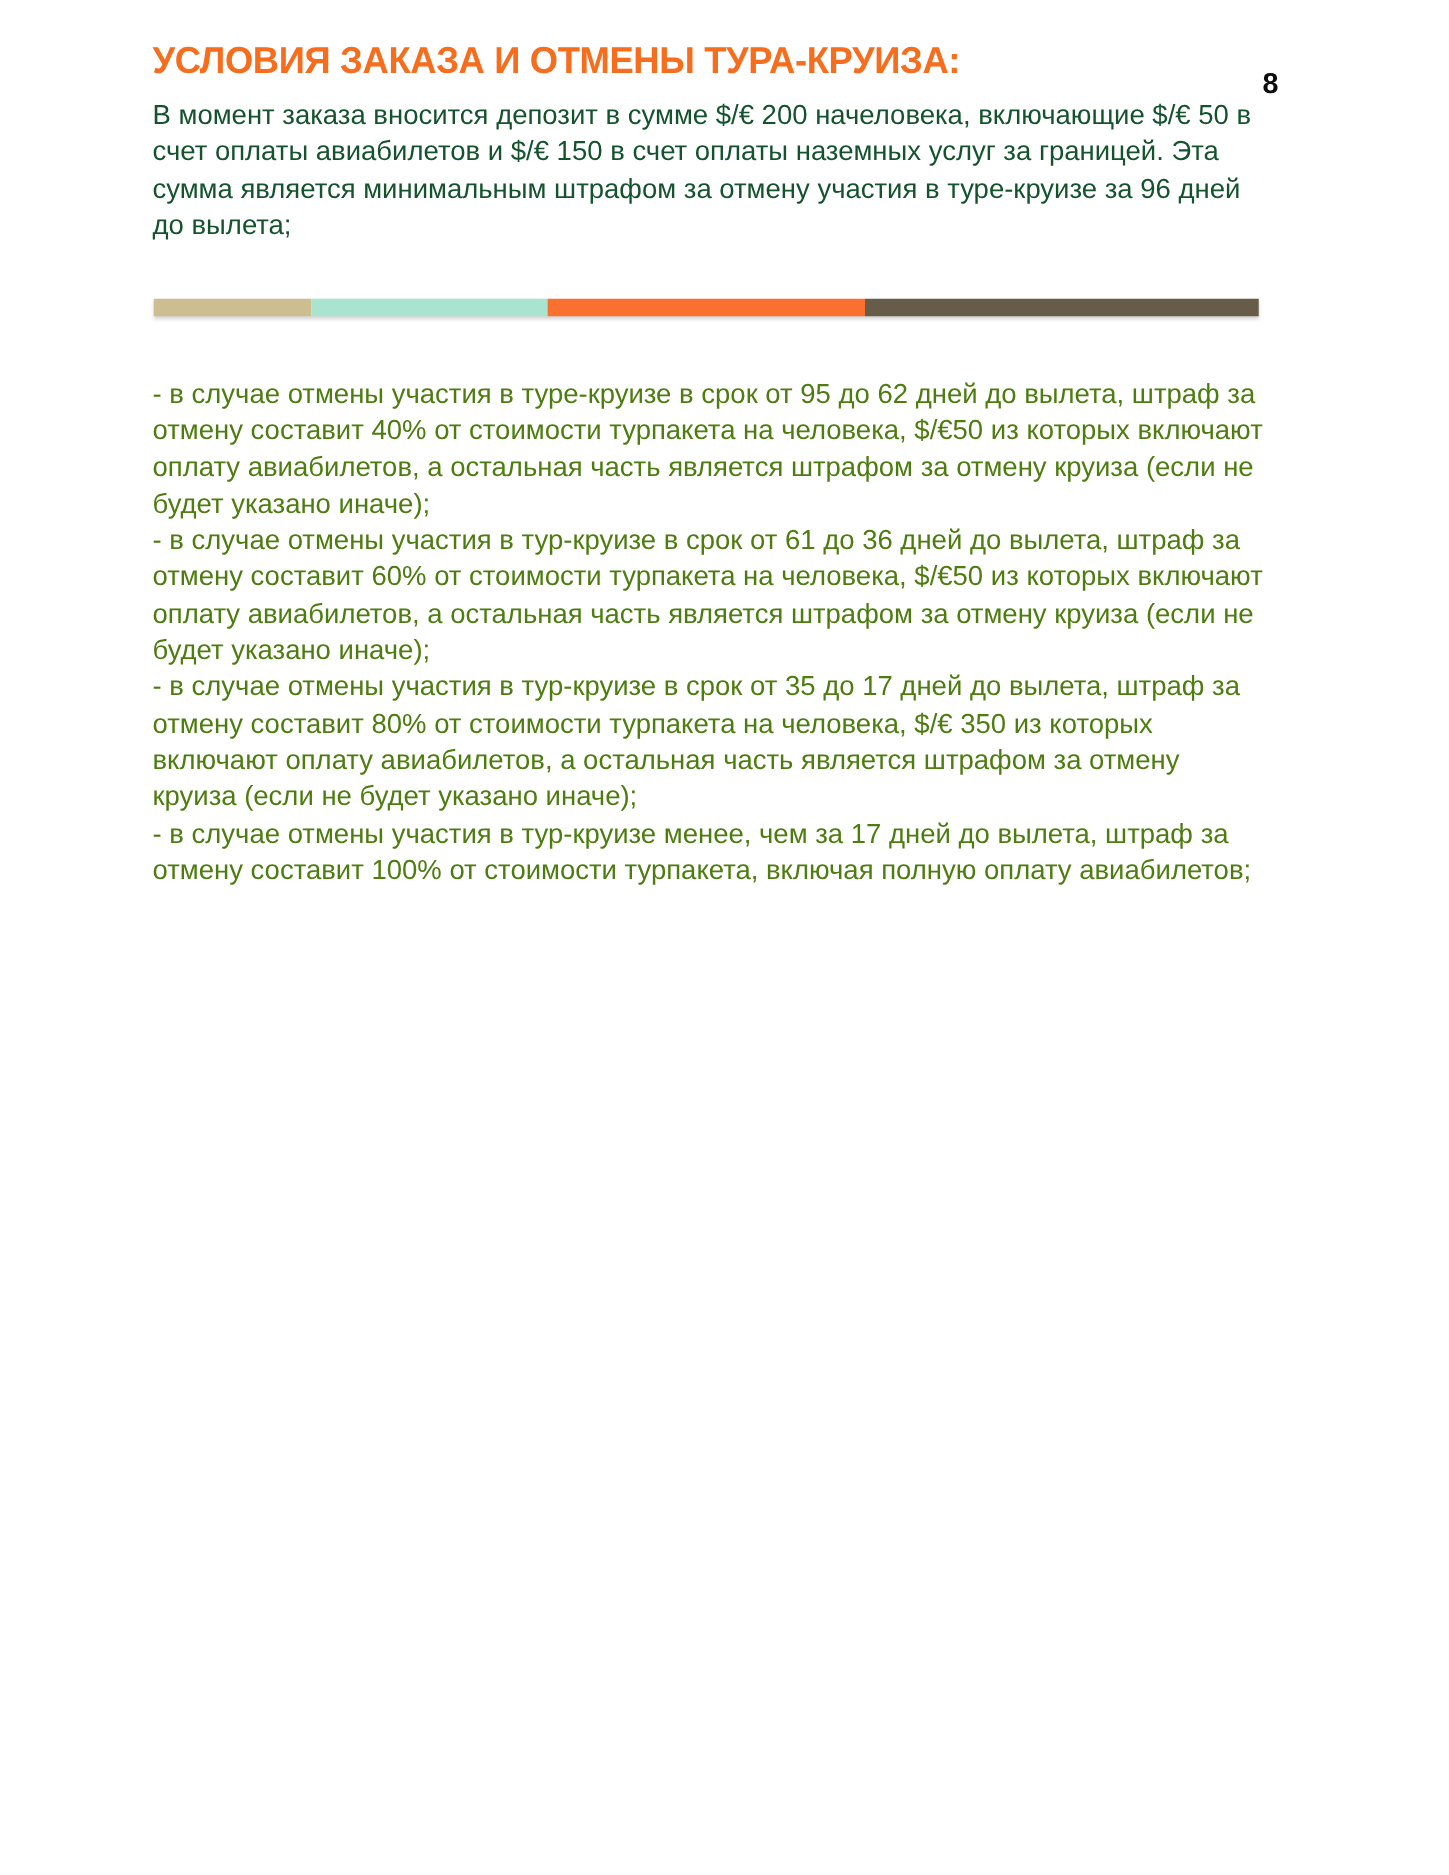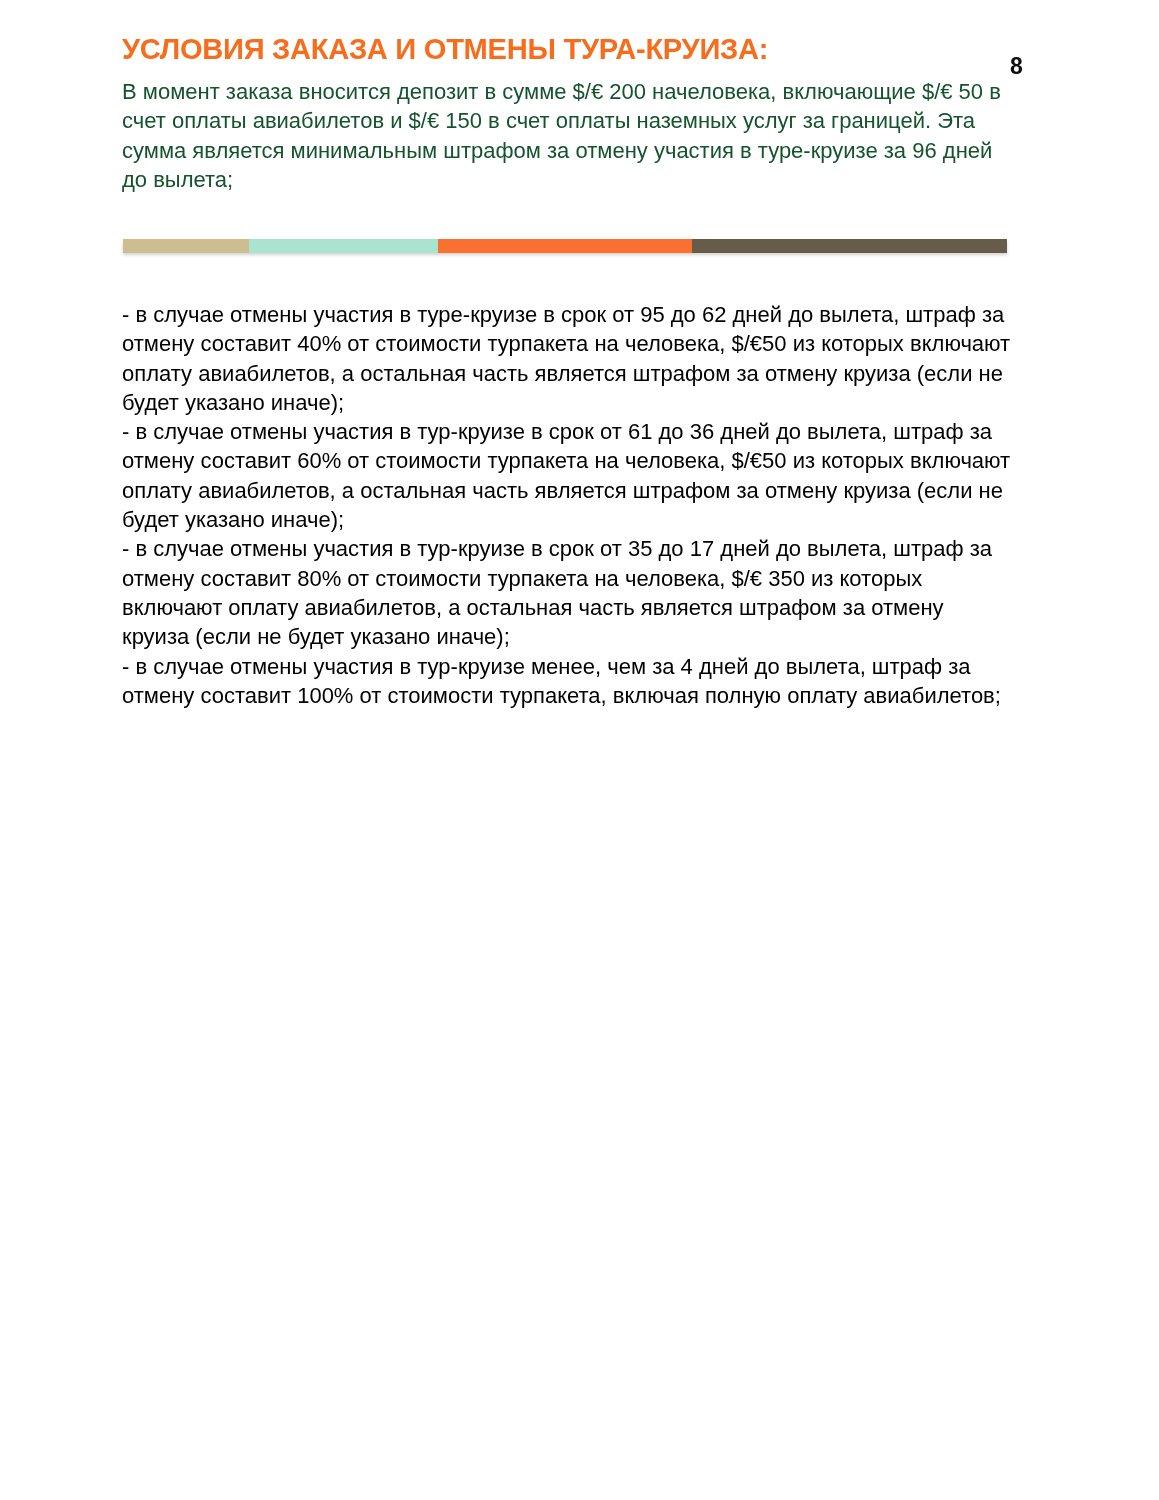--- a/index.html
+++ b/index.html
@@ -63,21 +63,21 @@
   .terms {
     position: absolute;
     left: 122px;
     top: 300px;
     width: 893px;
   }
   .terms p {
     margin: 0;
     font-size: 22px;
     line-height: 29.3px;
-    color: #000000;
+    color: #4d7c0f;
   }
 </style>
 </head>
 <body>
 
 <div class="page">
 
   <div class="pagenum">8</div>
 
   <h1 class="title" style="color: rgb(247, 109, 30);">УСЛОВИЯ ЗАКАЗА И ОТМЕНЫ ТУРА-КРУИЗА:</h1>
@@ -88,16 +88,16 @@
     <div class="seg" style="background-color: rgb(205, 190, 146); width: 14.3%;"></div>
     <div class="seg" style="background-color: rgb(168, 228, 208); width: 21.3%;"></div>
     <div class="seg" style="background-color: rgb(250, 112, 49); width: 28.8%;"></div>
     <div class="seg" style="background-color: rgb(103, 92, 73); width: 35.6%;"></div>
   </div>
 
   <div class="terms">
     <p>- в случае отмены участия в туре-круизе в срок от 95 до 62 дней до вылета, штраф за отмену составит 40% от стоимости турпакета на человека, $/€50 из которых включают оплату авиабилетов, а остальная часть является штрафом за отмену круиза (если не будет указано иначе);</p>
     <p>- в случае отмены участия в тур-круизе в срок от 61 до 36 дней до вылета, штраф за отмену составит 60% от стоимости турпакета на человека, $/€50 из которых включают оплату авиабилетов, а остальная часть является штрафом за отмену круиза (если не будет указано иначе);</p>
     <p>- в случае отмены участия в тур-круизе в срок от 35 до 17 дней до вылета, штраф за отмену составит 80% от стоимости турпакета на человека, $/€ 350 из которых включают оплату авиабилетов, а остальная часть является штрафом за отмену круиза (если не будет указано иначе);</p>
-    <p>- в случае отмены участия в тур-круизе менее, чем за 4 дней до вылета, штраф за отмену составит 100% от стоимости турпакета, включая полную оплату авиабилетов;</p>
+    <p>- в случае отмены участия в тур-круизе менее, чем за 17 дней до вылета, штраф за отмену составит 100% от стоимости турпакета, включая полную оплату авиабилетов;</p>
   </div>
 
 </div>
 
 </body></html>

